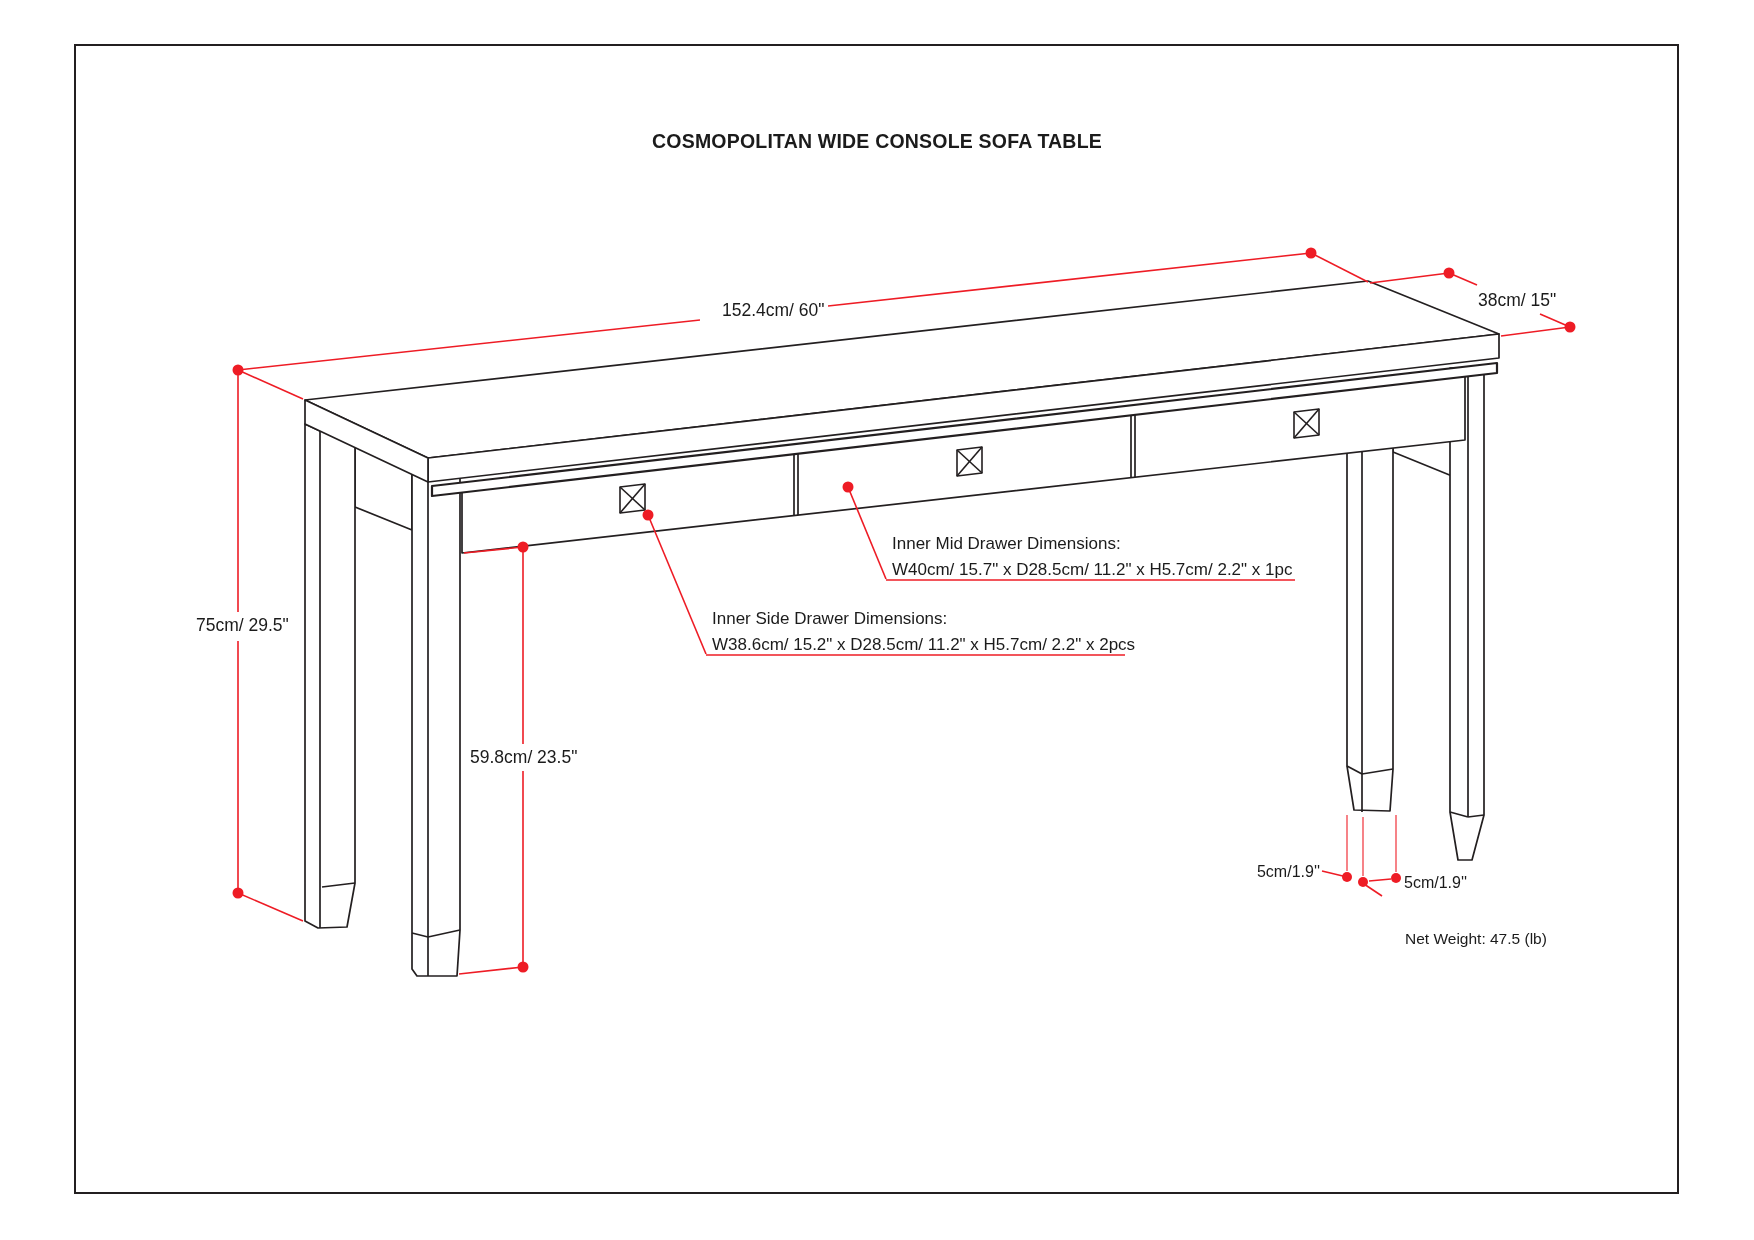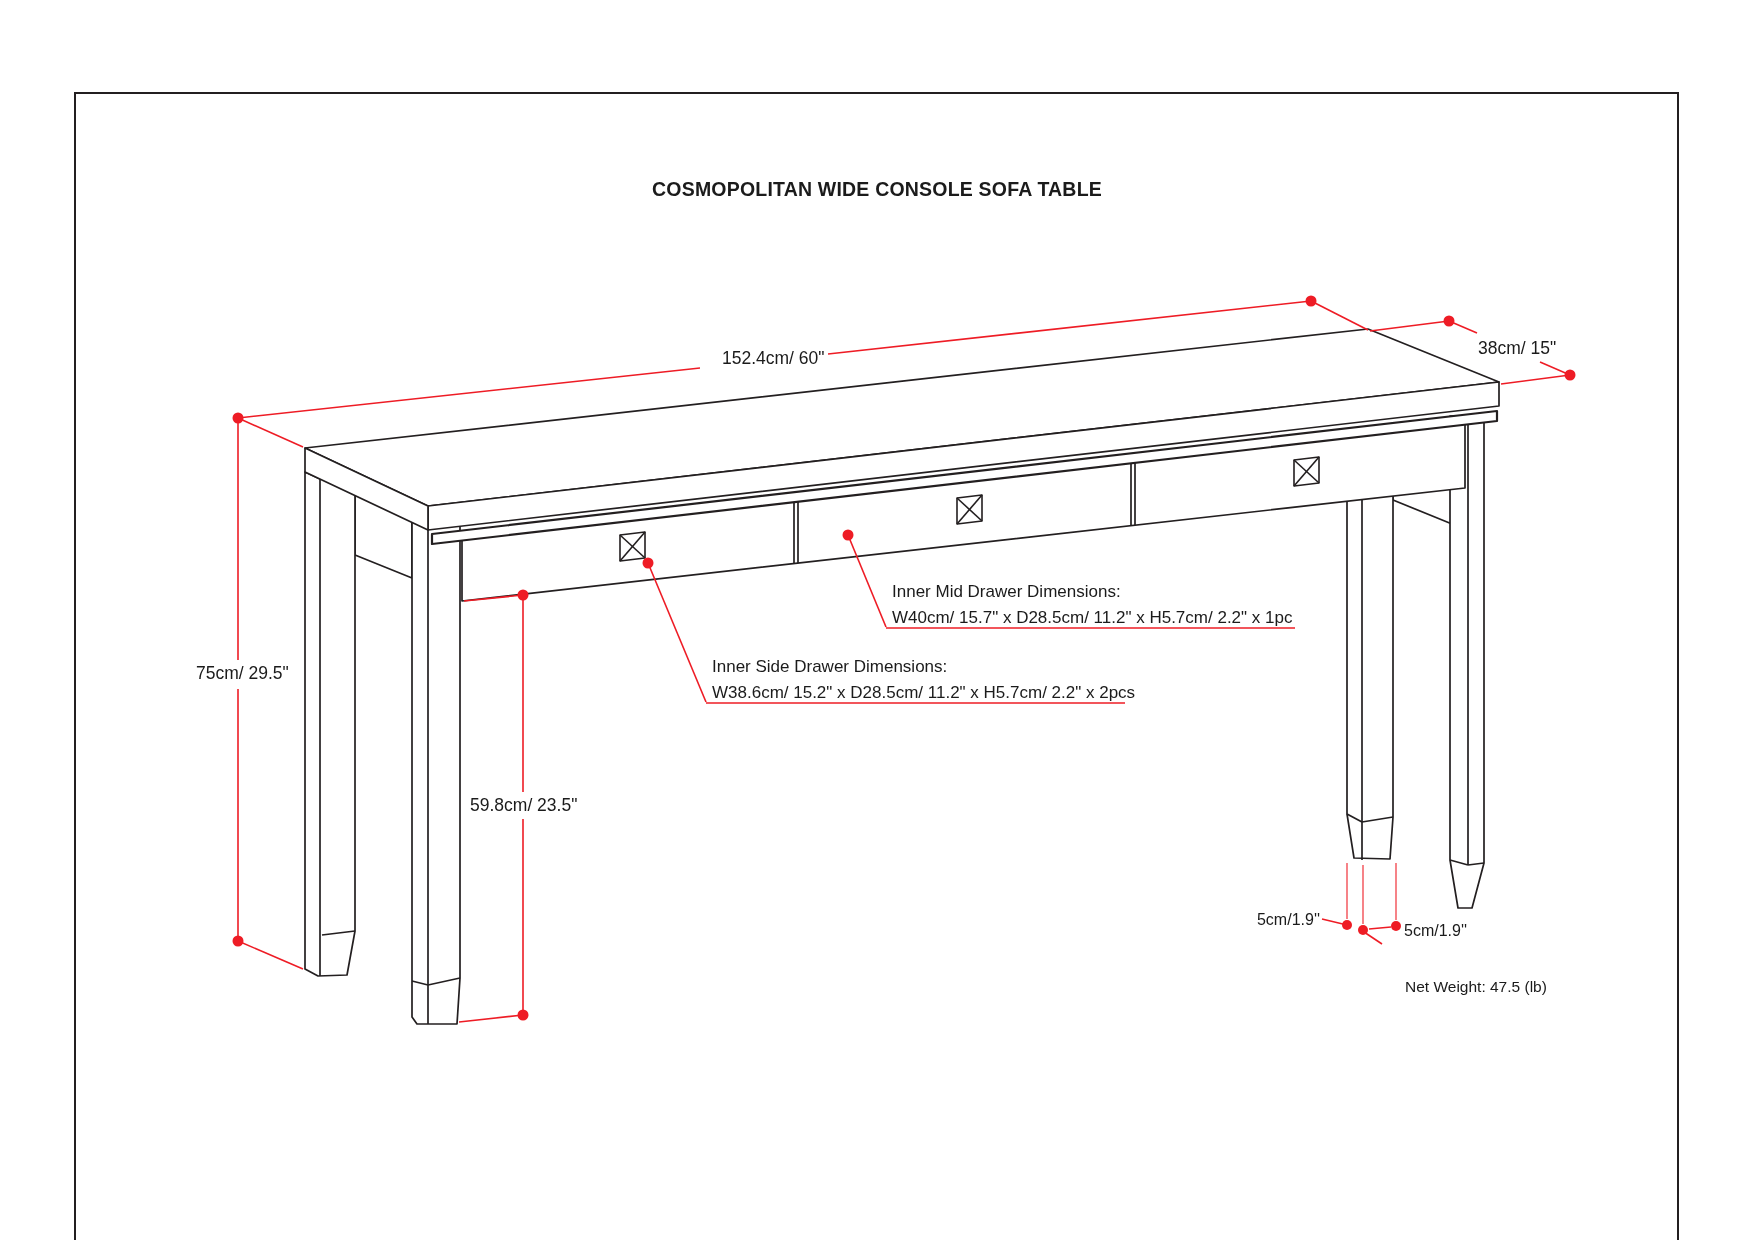--- a/index.html
+++ b/index.html
@@ -1,17 +1,17 @@
 <!DOCTYPE html>
 <html><head>
 <meta charset="utf-8">
 <style>
   html,body{margin:0;padding:0;background:#ffffff;}
   body{width:1754px;height:1240px;position:relative;font-family:"Liberation Sans",sans-serif;}
-  .sheet{position:absolute;inset:0;margin-top:48px;}
+  .sheet{position:absolute;inset:0;}
   svg{position:absolute;left:0;top:0;}
   svg text{font-family:"Liberation Sans",sans-serif;fill:#1b1b1b;}
   .lbl{font-size:17.5px;}
   .ann{font-size:17px;}
   .small-lbl{font-size:16px;}
   .nw{font-size:15.5px;}
   .ttl{font-size:19.5px;font-weight:bold;letter-spacing:.2px;}
 </style>
 </head>
 <body>

